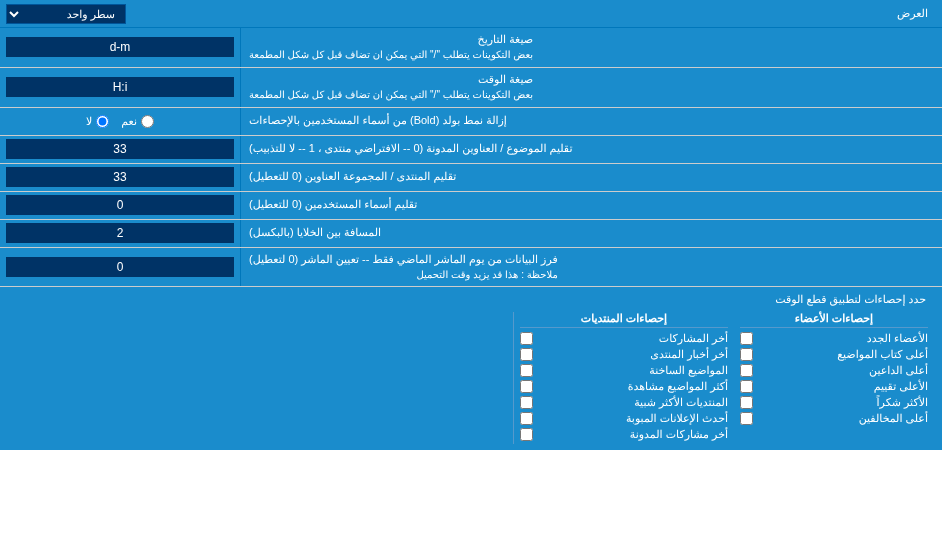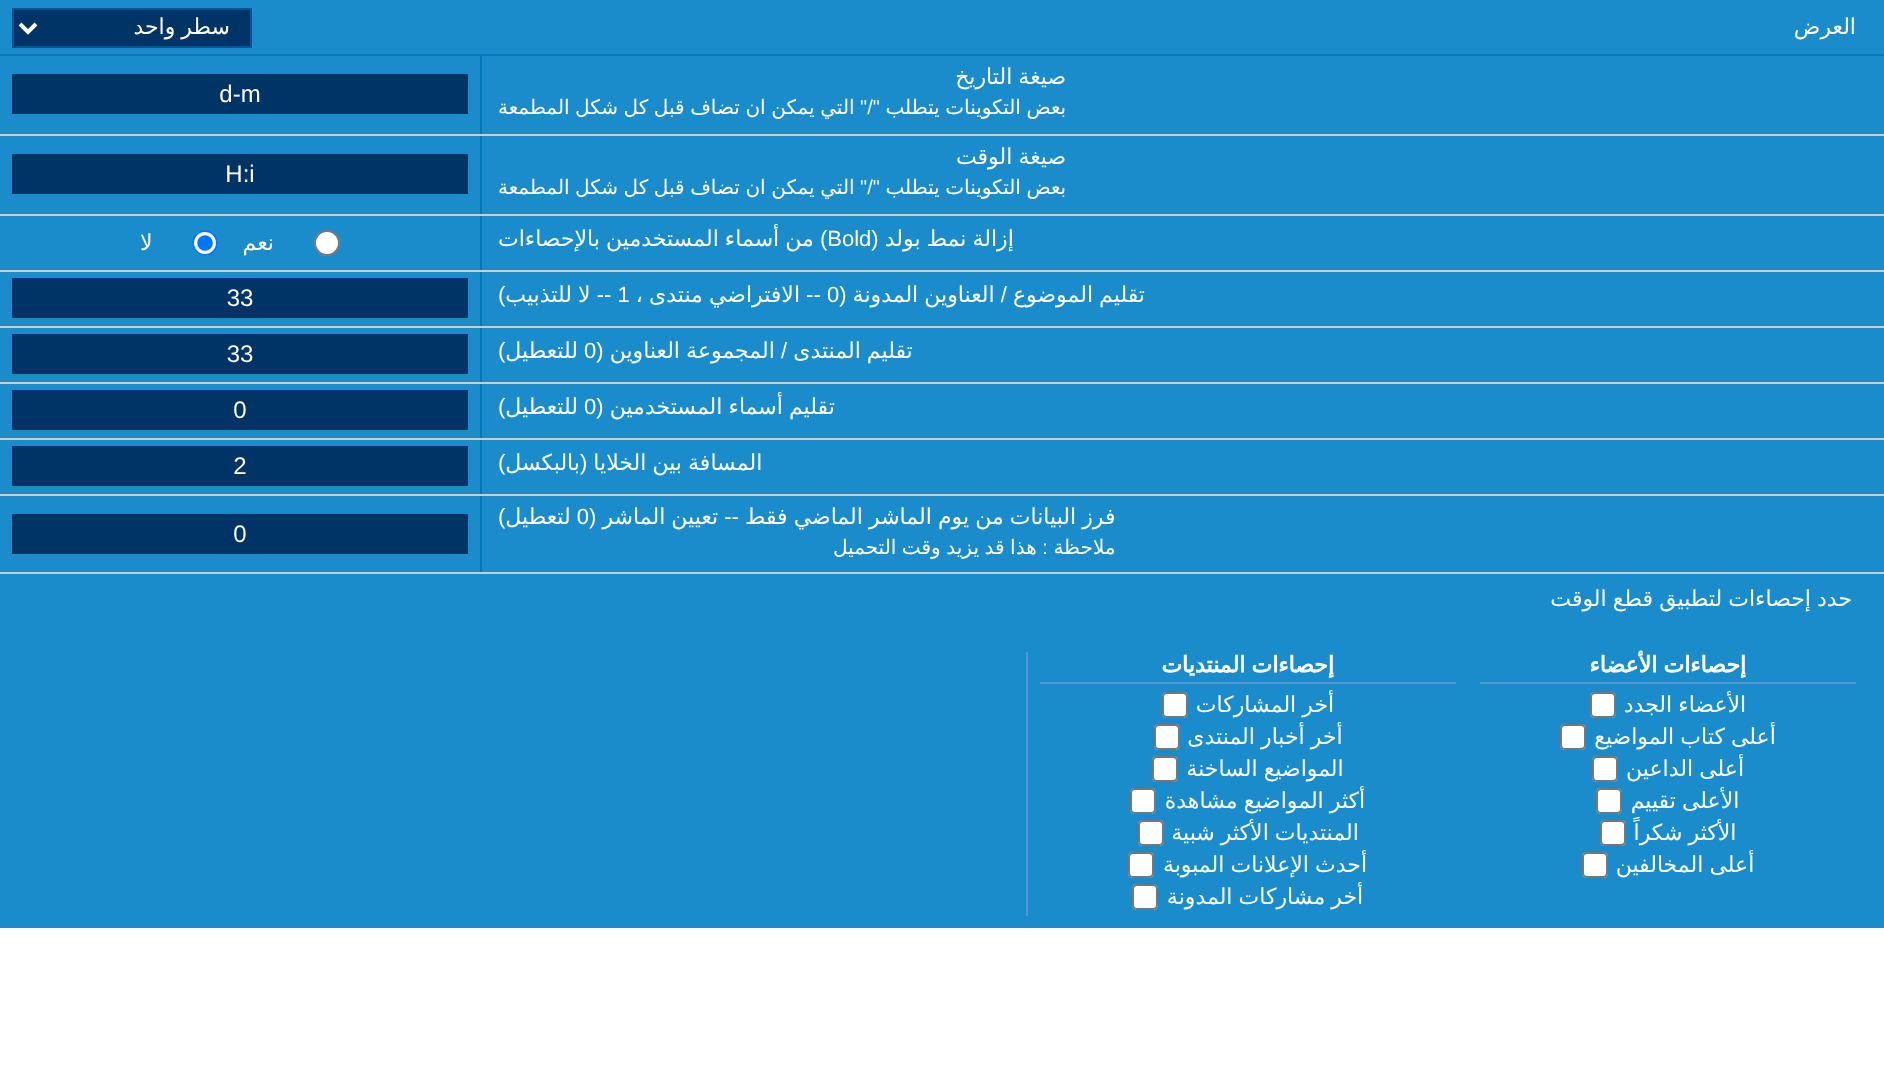--- a/index.html
+++ b/index.html
@@ -87,21 +87,21 @@
       display: flex;
       align-items: center;
       justify-content: center;
       gap: 12px;
     }
     .radio-cell label {
       color: #fff;
       font-size: 11px;
       display: flex;
       align-items: center;
-      gap: 20px;
+      gap: 4px;
       cursor: pointer;
     }
     
     .section-header {
       background: #c0c0c0;
       font-weight: bold;
       font-size: 13px;
       color: #000;
       padding: 4px 8px;
       text-align: center;
@@ -122,21 +122,21 @@
       padding-bottom: 2px;
       margin-bottom: 4px;
     }
     .checkbox-item {
       display: flex;
       align-items: center;
       gap: 4px;
       color: #fff;
       font-size: 11px;
       margin-bottom: 3px;
-      justify-content: center;
+      justify-content: space-between;
     }
     .checkbox-item input[type="checkbox"] {
       cursor: pointer;
     }
     .stats-row-container {
       display: flex;
       flex-direction: row;
       width: 100%;
     }
     .stats-left-col {
@@ -240,21 +240,21 @@
         <span style="font-size:10px;">ملاحظة : هذا قد يزيد وقت التحميل</span>
       </span>
     </div>
     <div class="input-cell">
       <input type="text" value="0" style="">
     </div>
   </div>
 
   <div class="stats-section">
 
-    <div style="display:flex; flex-direction:row; align-items:flex-start; margin-bottom:20px;">
+    <div style="display:flex; flex-direction:row; align-items:flex-start; margin-bottom:6px;">
       <div style="flex:1; color:#fff; font-size:11px; text-align:right; padding-right:8px;">حدد إحصاءات لتطبيق قطع الوقت</div>
     </div>
 
     <div class="stats-row-container">
 
       <div class="stats-left-col">
         <div class="stats-col-label">إحصاءات الأعضاء</div>
         <div class="checkbox-item">
           <span>الأعضاء الجدد</span>
           <input type="checkbox" style="">

